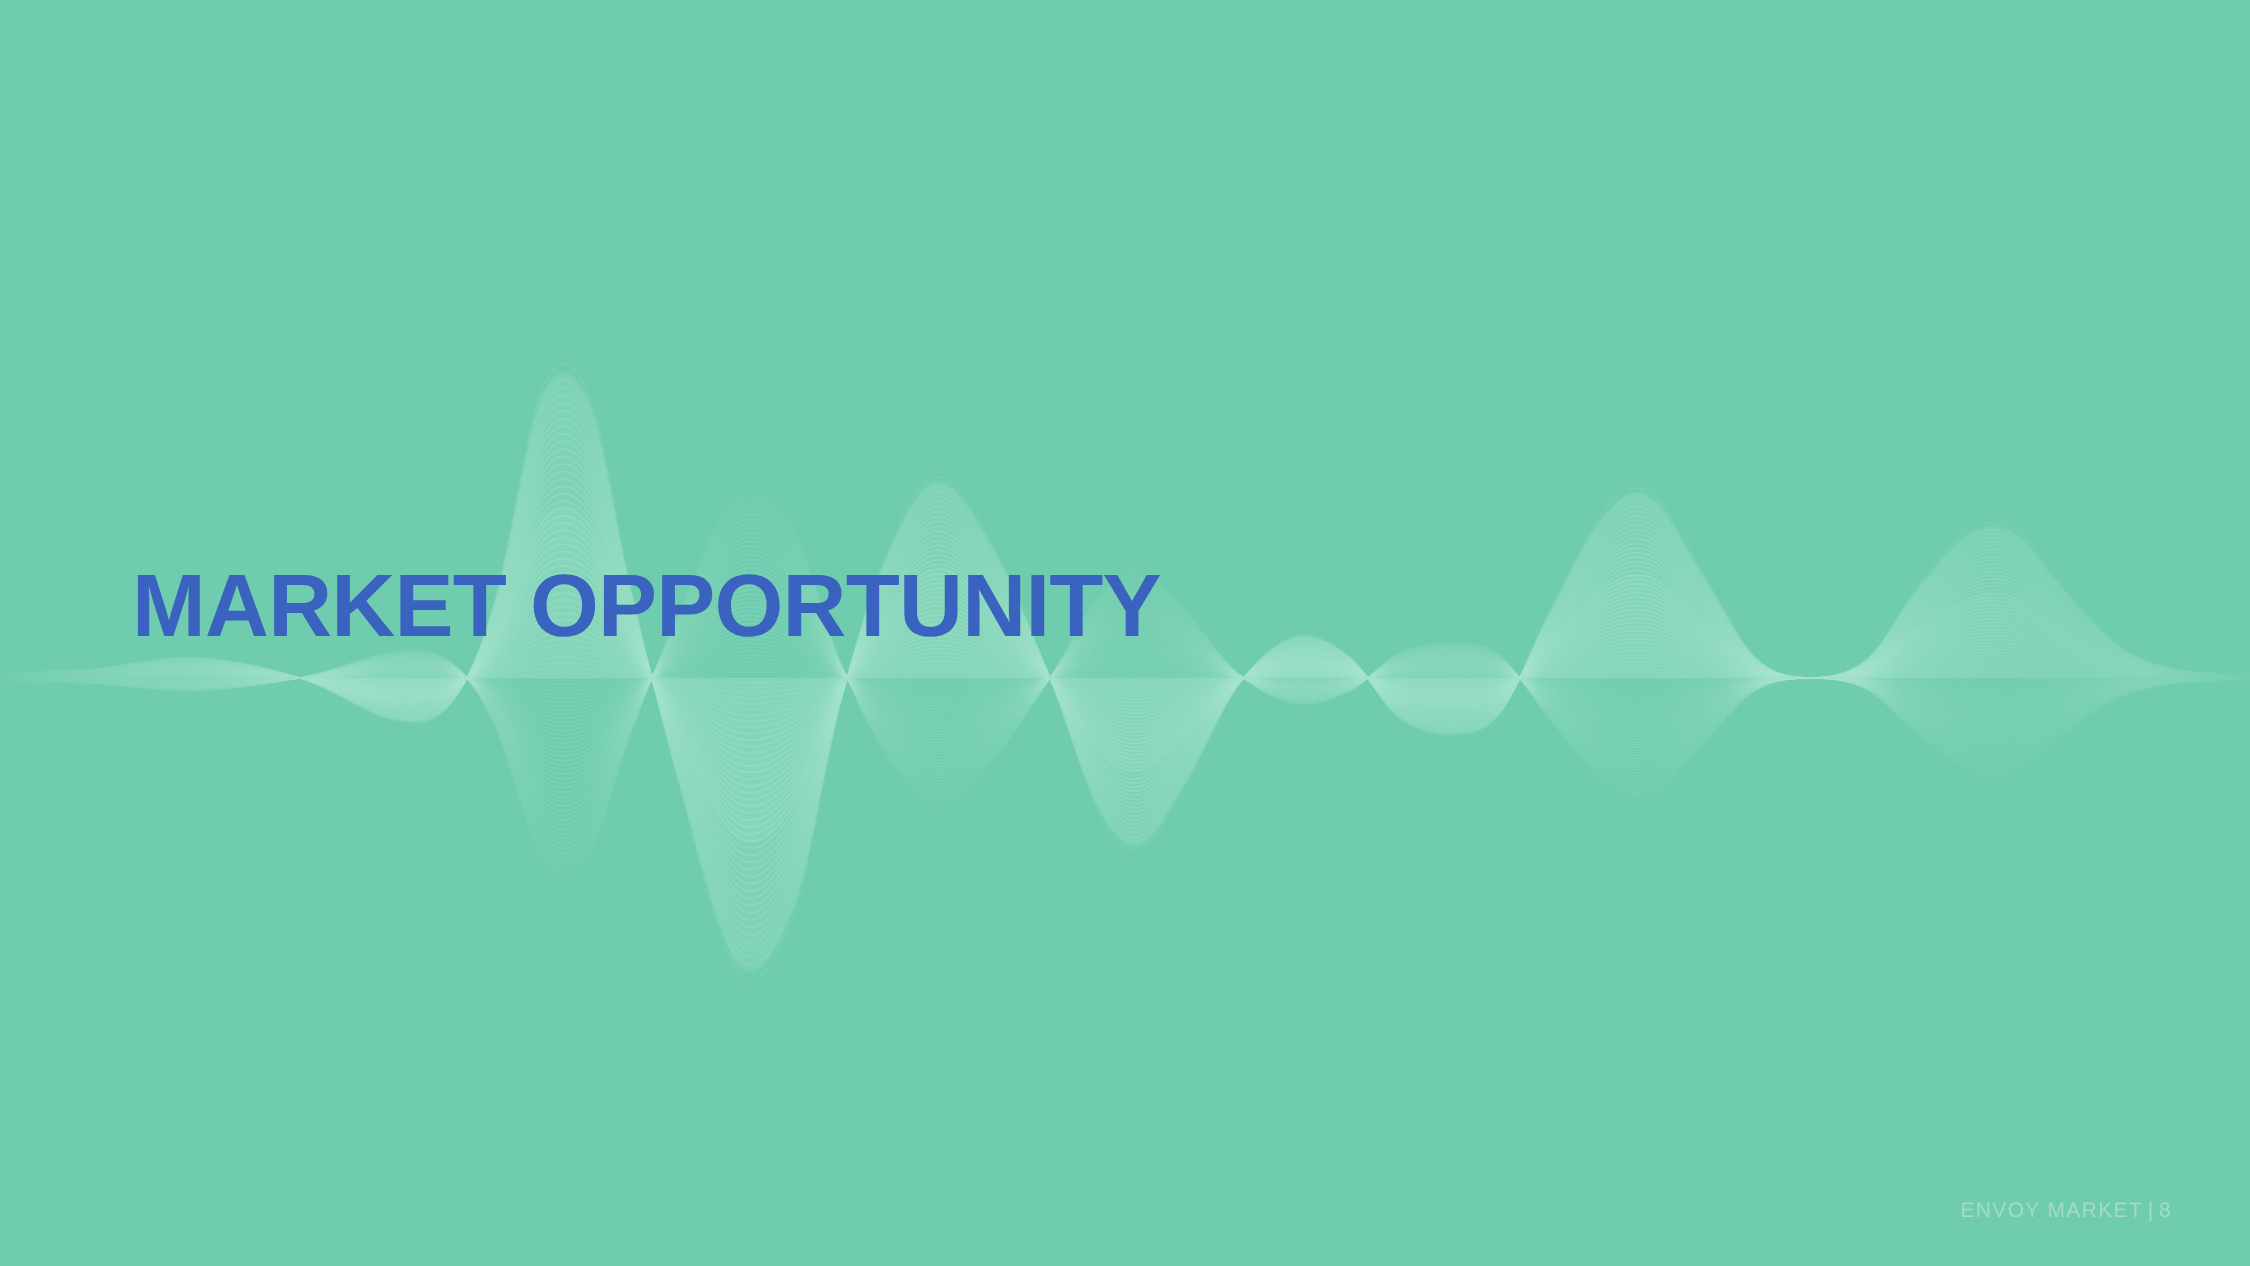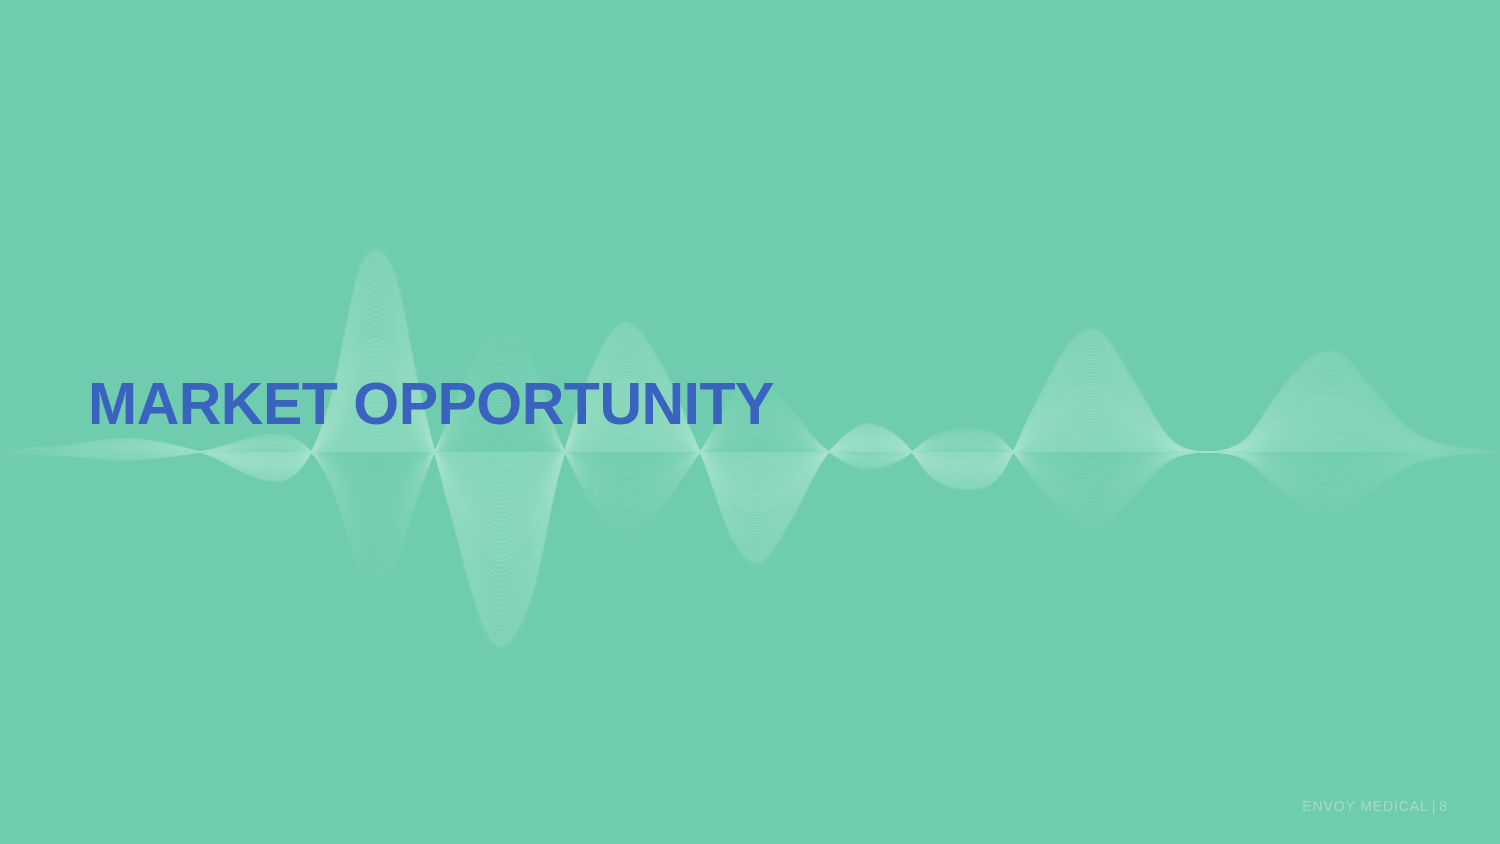--- a/index.html
+++ b/index.html
@@ -173,16 +173,16 @@
           <path d="M 0.00 454.36 C 10.00 454.55, 38.33 454.55, 60.00 455.54 C 81.67 456.52, 106.67 460.84, 130.00 460.25 C 153.33 459.66, 178.00 456.12, 200.00 452.00 C 222.00 447.88, 245.33 437.27, 262.00 435.50 C 278.67 433.73, 288.67 433.54, 300.00 441.39 C 311.33 449.25, 319.67 461.82, 330.00 482.64 C 340.33 503.46, 351.67 552.76, 362.00 566.31 C 372.33 579.86, 382.33 576.91, 392.00 563.95 C 401.67 550.99, 410.00 513.87, 420.00 488.53 C 430.00 463.20, 440.00 437.27, 452.00 411.93 C 464.00 386.60, 479.33 345.55, 492.00 336.51 C 504.67 327.48, 516.67 340.24, 528.00 357.72 C 539.33 375.20, 549.67 417.83, 560.00 441.39 C 570.33 464.96, 579.33 484.21, 590.00 499.14 C 600.67 514.06, 612.33 529.78, 624.00 530.96 C 635.67 532.13, 647.33 519.37, 660.00 506.21 C 672.67 493.05, 688.00 469.68, 700.00 452.00 C 712.00 434.32, 722.00 411.34, 732.00 400.15 C 742.00 388.95, 750.00 382.86, 760.00 384.83 C 770.00 386.79, 781.00 401.13, 792.00 411.93 C 803.00 422.74, 814.00 440.22, 826.00 449.64 C 838.00 459.07, 851.67 466.73, 864.00 468.50 C 876.33 470.27, 888.67 465.55, 900.00 460.25 C 911.33 454.95, 920.67 441.79, 932.00 436.68 C 943.33 431.57, 956.67 429.41, 968.00 429.61 C 979.33 429.81, 989.33 430.00, 1000.00 437.86 C 1010.67 445.71, 1020.33 463.39, 1032.00 476.75 C 1043.67 490.10, 1058.67 509.94, 1070.00 517.99 C 1081.33 526.05, 1089.33 528.99, 1100.00 525.06 C 1110.67 521.14, 1122.33 505.23, 1134.00 494.42 C 1145.67 483.62, 1158.00 467.32, 1170.00 460.25 C 1182.00 453.18, 1193.67 452.20, 1206.00 452.00 C 1218.33 451.80, 1232.00 453.18, 1244.00 459.07 C 1256.00 464.96, 1266.67 478.91, 1278.00 487.35 C 1289.33 495.80, 1301.33 505.82, 1312.00 509.74 C 1322.67 513.67, 1331.33 514.65, 1342.00 510.92 C 1352.67 507.19, 1364.33 495.01, 1376.00 487.35 C 1387.67 479.69, 1399.67 470.27, 1412.00 464.96 C 1424.33 459.66, 1435.33 457.50, 1450.00 455.54 C 1464.67 453.57, 1491.67 453.57, 1500.00 453.18" stroke-opacity="0.117"></path>
           <path d="M 0.00 454.42 C 10.00 454.62, 38.33 454.62, 60.00 455.63 C 81.67 456.64, 106.67 461.07, 130.00 460.46 C 153.33 459.86, 178.00 456.23, 200.00 452.00 C 222.00 447.77, 245.33 436.89, 262.00 435.07 C 278.67 433.26, 288.67 433.06, 300.00 441.12 C 311.33 449.18, 319.67 462.08, 330.00 483.44 C 340.33 504.80, 351.67 555.38, 362.00 569.29 C 372.33 583.20, 382.33 580.17, 392.00 566.87 C 401.67 553.57, 410.00 515.48, 420.00 489.48 C 430.00 463.49, 440.00 436.89, 452.00 410.89 C 464.00 384.89, 479.33 342.77, 492.00 333.50 C 504.67 324.23, 516.67 337.33, 528.00 355.27 C 539.33 373.20, 549.67 416.93, 560.00 441.12 C 570.33 465.30, 579.33 485.05, 590.00 500.37 C 600.67 515.68, 612.33 531.81, 624.00 533.02 C 635.67 534.22, 647.33 521.12, 660.00 507.62 C 672.67 494.12, 688.00 470.14, 700.00 452.00 C 712.00 433.86, 722.00 410.28, 732.00 398.80 C 742.00 387.31, 750.00 381.06, 760.00 383.08 C 770.00 385.09, 781.00 399.80, 792.00 410.89 C 803.00 421.97, 814.00 439.91, 826.00 449.58 C 838.00 459.26, 851.67 467.11, 864.00 468.93 C 876.33 470.74, 888.67 465.91, 900.00 460.46 C 911.33 455.02, 920.67 441.52, 932.00 436.28 C 943.33 431.04, 956.67 428.82, 968.00 429.03 C 979.33 429.23, 989.33 429.43, 1000.00 437.49 C 1010.67 445.55, 1020.33 463.69, 1032.00 477.39 C 1043.67 491.10, 1058.67 511.45, 1070.00 519.71 C 1081.33 527.98, 1089.33 531.00, 1100.00 526.97 C 1110.67 522.94, 1122.33 506.61, 1134.00 495.53 C 1145.67 484.45, 1158.00 467.72, 1170.00 460.46 C 1182.00 453.21, 1193.67 452.20, 1206.00 452.00 C 1218.33 451.80, 1232.00 453.21, 1244.00 459.26 C 1256.00 465.30, 1266.67 479.61, 1278.00 488.28 C 1289.33 496.94, 1301.33 507.22, 1312.00 511.25 C 1322.67 515.28, 1331.33 516.29, 1342.00 512.46 C 1352.67 508.63, 1364.33 496.14, 1376.00 488.28 C 1387.67 480.42, 1399.67 470.74, 1412.00 465.30 C 1424.33 459.86, 1435.33 457.64, 1450.00 455.63 C 1464.67 453.61, 1491.67 453.61, 1500.00 453.21" stroke-opacity="0.108"></path>
           <path d="M 0.00 454.48 C 10.00 454.69, 38.33 454.69, 60.00 455.72 C 81.67 456.75, 106.67 461.30, 130.00 460.68 C 153.33 460.06, 178.00 456.34, 200.00 452.00 C 222.00 447.66, 245.33 436.50, 262.00 434.64 C 278.67 432.78, 288.67 432.57, 300.00 440.84 C 311.33 449.11, 319.67 462.33, 330.00 484.24 C 340.33 506.15, 351.67 558.02, 362.00 572.28 C 372.33 586.54, 382.33 583.44, 392.00 569.80 C 401.67 556.16, 410.00 517.10, 420.00 490.44 C 430.00 463.78, 440.00 436.50, 452.00 409.84 C 464.00 383.18, 479.33 339.99, 492.00 330.48 C 504.67 320.97, 516.67 334.41, 528.00 352.80 C 539.33 371.19, 549.67 416.04, 560.00 440.84 C 570.33 465.64, 579.33 485.89, 590.00 501.60 C 600.67 517.31, 612.33 533.84, 624.00 535.08 C 635.67 536.32, 647.33 522.89, 660.00 509.04 C 672.67 495.19, 688.00 470.60, 700.00 452.00 C 712.00 433.40, 722.00 409.22, 732.00 397.44 C 742.00 385.66, 750.00 379.25, 760.00 381.32 C 770.00 383.39, 781.00 398.47, 792.00 409.84 C 803.00 421.21, 814.00 439.60, 826.00 449.52 C 838.00 459.44, 851.67 467.50, 864.00 469.36 C 876.33 471.22, 888.67 466.26, 900.00 460.68 C 911.33 455.10, 920.67 441.25, 932.00 435.88 C 943.33 430.51, 956.67 428.23, 968.00 428.44 C 979.33 428.65, 989.33 428.85, 1000.00 437.12 C 1010.67 445.39, 1020.33 463.99, 1032.00 478.04 C 1043.67 492.09, 1058.67 512.97, 1070.00 521.44 C 1081.33 529.91, 1089.33 533.01, 1100.00 528.88 C 1110.67 524.75, 1122.33 508.01, 1134.00 496.64 C 1145.67 485.27, 1158.00 468.12, 1170.00 460.68 C 1182.00 453.24, 1193.67 452.21, 1206.00 452.00 C 1218.33 451.79, 1232.00 453.24, 1244.00 459.44 C 1256.00 465.64, 1266.67 480.31, 1278.00 489.20 C 1289.33 498.09, 1301.33 508.63, 1312.00 512.76 C 1322.67 516.89, 1331.33 517.93, 1342.00 514.00 C 1352.67 510.07, 1364.33 497.26, 1376.00 489.20 C 1387.67 481.14, 1399.67 471.22, 1412.00 465.64 C 1424.33 460.06, 1435.33 457.79, 1450.00 455.72 C 1464.67 453.65, 1491.67 453.65, 1500.00 453.24" stroke-opacity="0.100"></path>
         </g>
       </svg>
     </div>
 
   <h1 id="slide-title">MARKET OPPORTUNITY</h1>
 
   <div id="footer">
-    <span>ENVOY MEDICAL</span><span class="sep">|</span><span>8</span>
+    <span>ENVOY MARKET</span><span class="sep">|</span><span>8</span>
   </div>
 
 </div>
 
 </body></html>

